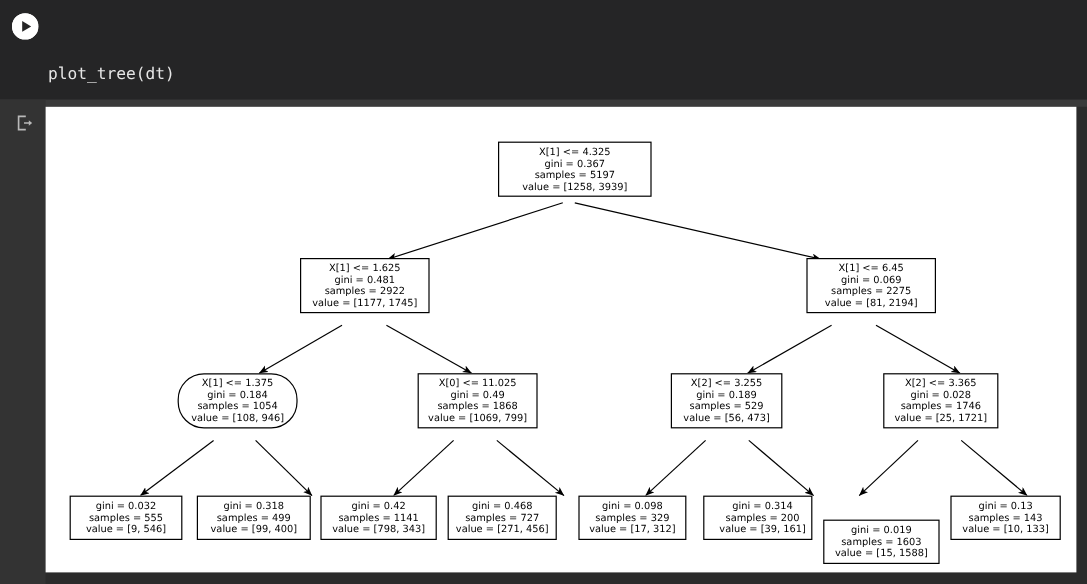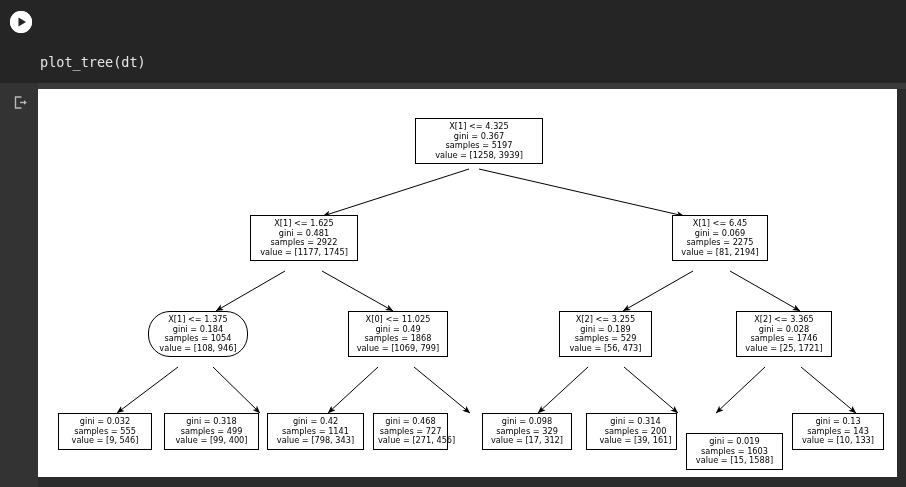--- a/index.html
+++ b/index.html
@@ -135,21 +135,21 @@
       <span class="ln">samples = 5197</span>
       <span class="ln">value = [1258, 3939]</span>
     </div>
 
     <div class="node" style="left:212px;top:126px;width:108px;">
       <span class="ln">X[1] &lt;= 1.625</span>
       <span class="ln">gini = 0.481</span>
       <span class="ln">samples = 2922</span>
       <span class="ln">value = [1177, 1745]</span>
     </div>
-    <div class="node" style="left:634px;top:126px;width:96px;">
+    <div class="node" style="left:634px;top:126px;width:108px;">
       <span class="ln">X[1] &lt;= 6.45</span>
       <span class="ln">gini = 0.069</span>
       <span class="ln">samples = 2275</span>
       <span class="ln">value = [81, 2194]</span>
     </div>
 
     <div class="node" style="left:110px;top:222px;width:100px;border-radius:22px;">
       <span class="ln">X[1] &lt;= 1.375</span>
       <span class="ln">gini = 0.184</span>
       <span class="ln">samples = 1054</span>
@@ -182,21 +182,21 @@
     <div class="node" style="left:126px;top:324px;width:95px;">
       <span class="ln">gini = 0.318</span>
       <span class="ln">samples = 499</span>
       <span class="ln">value = [99, 400]</span>
     </div>
     <div class="node" style="left:229px;top:324px;width:97px;">
       <span class="ln">gini = 0.42</span>
       <span class="ln">samples = 1141</span>
       <span class="ln">value = [798, 343]</span>
     </div>
-    <div class="node" style="left:335px;top:324px;width:75px;">
+    <div class="node" style="left:335px;top:324px;width:91px;">
       <span class="ln">gini = 0.468</span>
       <span class="ln">samples = 727</span>
       <span class="ln">value = [271, 456]</span>
     </div>
     <div class="node" style="left:444px;top:324px;width:90px;">
       <span class="ln">gini = 0.098</span>
       <span class="ln">samples = 329</span>
       <span class="ln">value = [17, 312]</span>
     </div>
     <div class="node" style="left:548px;top:324px;width:91px;padding-left:12px;">

